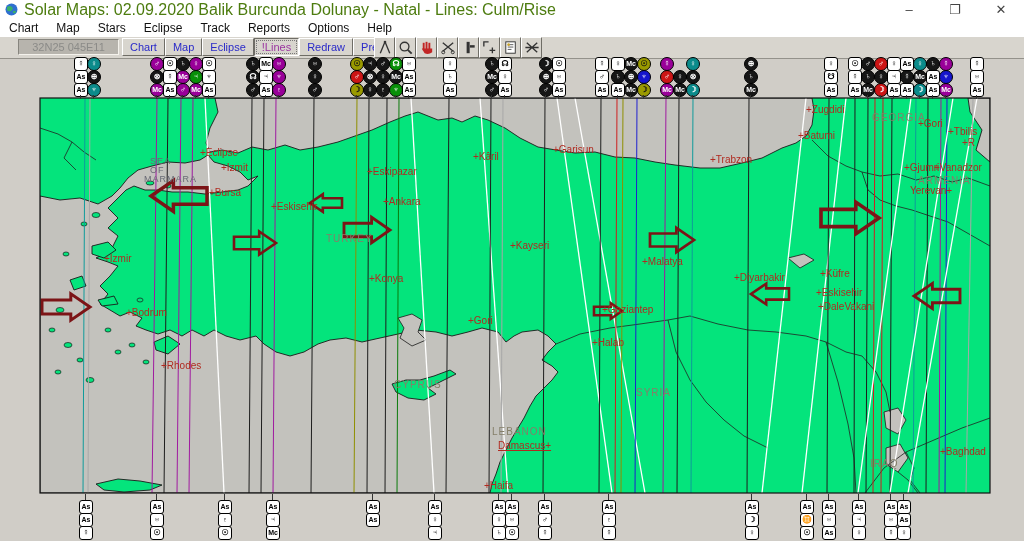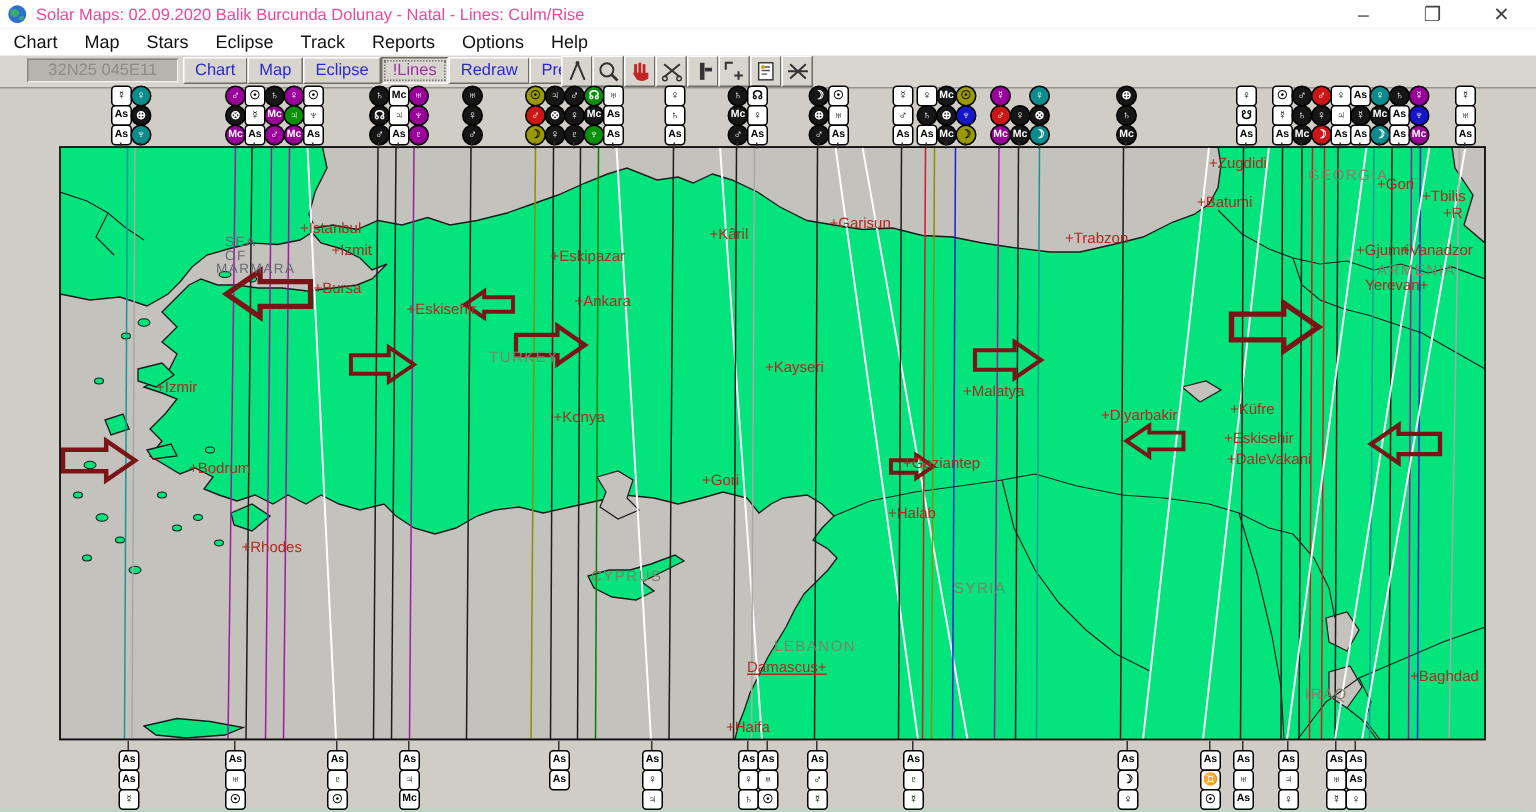--- a/index.html
+++ b/index.html
@@ -3,21 +3,21 @@
 <meta charset="utf-8">
 <style>
   html,body{margin:0;padding:0;}
   .app{position:relative;width:1024px;height:541px;overflow:hidden;
        font-family:"Liberation Sans",sans-serif;background:#d0cdc7;
        -webkit-user-select:none;user-select:none;}
   
   .titlebar{position:absolute;top:0;left:0;width:1024px;height:19px;background:#ffffff;
             display:flex;align-items:center;}
   .title-icon{width:13px;height:13px;margin-left:5px;flex:0 0 auto;}
-  .title-text{font-size:11px;color:#ec4899;padding-left:6px;white-space:nowrap;}
+  .title-text{font-size:16px;color:#4d7c0f;padding-left:6px;white-space:nowrap;}
   .win-controls{margin-left:auto;display:flex;height:19px;}
   .win-btn{width:46px;height:19px;display:flex;align-items:center;justify-content:center;
            font-size:13px;color:#444;line-height:1;}
   .menubar{position:absolute;top:19px;left:0;width:1024px;height:17px;background:#ffffff;
            display:flex;align-items:center;font-size:12px;color:#111;}
   .menu-item{padding:0 9px;}
   .toolbar{position:absolute;top:36px;left:0;width:1024px;height:21px;background:#d8d5ce;
            border-top:1px solid #ffffff;border-bottom:1px solid #94928b;}
   .coords-box{position:absolute;left:18px;top:2px;width:99px;height:14px;background:#b7b4ad;
               border:1px solid;border-color:#87857e #f4f2ec #f4f2ec #87857e;
@@ -257,21 +257,21 @@
         <polygon points="650.0,233.5 676.4,233.5 676.4,227.9 694.0,240.0 676.4,252.1 676.4,246.5 650.0,246.5" fill="none" stroke="#7c1417" stroke-width="2.7279999999999998" stroke-linejoin="miter"></polygon>
         <polygon points="821.0,209.4 855.8,209.4 855.8,202.1 879.0,218.0 855.8,233.9 855.8,226.6 821.0,226.6" fill="none" stroke="#7c1417" stroke-width="3.596" stroke-linejoin="miter"></polygon>
         <polygon points="960.0,289.2 932.4,289.2 932.4,283.4 914.0,296.0 932.4,308.6 932.4,302.8 960.0,302.8" fill="none" stroke="#7c1417" stroke-width="2.852" stroke-linejoin="miter"></polygon>
         <polygon points="789.0,288.4 766.2,288.4 766.2,283.6 751.0,294.0 766.2,304.4 766.2,299.6 789.0,299.6" fill="none" stroke="#7c1417" stroke-width="2.6" stroke-linejoin="miter"></polygon>
         <polygon points="594.0,306.8 610.8,306.8 610.8,303.3 622.0,311.0 610.8,318.7 610.8,315.2 594.0,315.2" fill="none" stroke="#7c1417" stroke-width="2.6" stroke-linejoin="miter"></polygon>
       </g>
     <rect x="40" y="98" width="950" height="395" fill="none" stroke="#111" stroke-width="1.2"></rect>
   </svg>
 
   <div id="labels">
-      <div class="label city" style="left: 200px; top: 147px;">+Istanbul</div>
+      <div class="label city" style="left: 200px; top: 147px;">+Eclipse</div>
       <div class="label city" style="left: 221px; top: 162px;">+Izmit</div>
       <div class="label city" style="left: 209px; top: 187px;">+Bursa</div>
       <div class="label city" style="left: 271px; top: 201px;">+Eskisehir</div>
       <div class="label city" style="left: 367px; top: 166px;">+Eskipazar</div>
       <div class="label city" style="left: 383px; top: 196px;">+Ankara</div>
       <div class="label city" style="left: 369px; top: 273px;">+Konya</div>
       <div class="label city" style="left: 473px; top: 151px;">+Kâril</div>
       <div class="label city" style="left: 553px; top: 144px;">+Garisun</div>
       <div class="label city" style="left: 710px; top: 154px;">+Trabzon</div>
       <div class="label city" style="left: 510px; top: 240px;">+Kayseri</div>
@@ -293,21 +293,21 @@
       <div class="label city" style="left: 161px; top: 328px; margin-top: 32px;">+Rhodes</div>
       <div class="label city" style="left: 468px; top: 315px;">+Gori</div>
       <div class="label city" style="left: 602px; top: 304px;">+Gaziantep</div>
       <div class="label city" style="left: 592px; top: 337px;">+Halab</div>
       <div class="label city" style="left: 498px; top: 440px; text-decoration: underline;">Damascus+</div>
       <div class="label city" style="left: 484px; top: 464px; margin-top: 16px;">+Haifa</div>
       <div class="label city" style="left: 940px; top: 446px;">+Baghdad</div>
       <div class="label region" style="left: 326px; top: 233px;">TURKEY</div>
       <div class="label region" style="left: 636px; top: 387px;">SYRIA</div>
       <div class="label region" style="left: 394px; top: 379px;">CYPRUS</div>
-      <div class="label region" style="left: 516px; top: 426px;">LEBANON</div>
+      <div class="label region" style="left: 492px; top: 426px;">LEBANON</div>
       <div class="label region" style="left: 870px; top: 458px;">IRAQ</div>
       <div class="label region" style="left: 872px; top: 112px;">GEORGIA</div>
       <div class="label region" style="left: 918px; top: 175px;">ARMENIA</div>
       <div class="label sealbl" style="left: 150px; top: 156px;">SEA</div>
       <div class="label sealbl" style="left: 150px; top: 165px;">OF</div>
       <div class="label sealbl" style="left: 144px; top: 174px;">MARMARA</div>
     </div>
 
   <div id="markers">
       <div class="tag sq" style="left: 74px; top: 57px;">☿</div>

